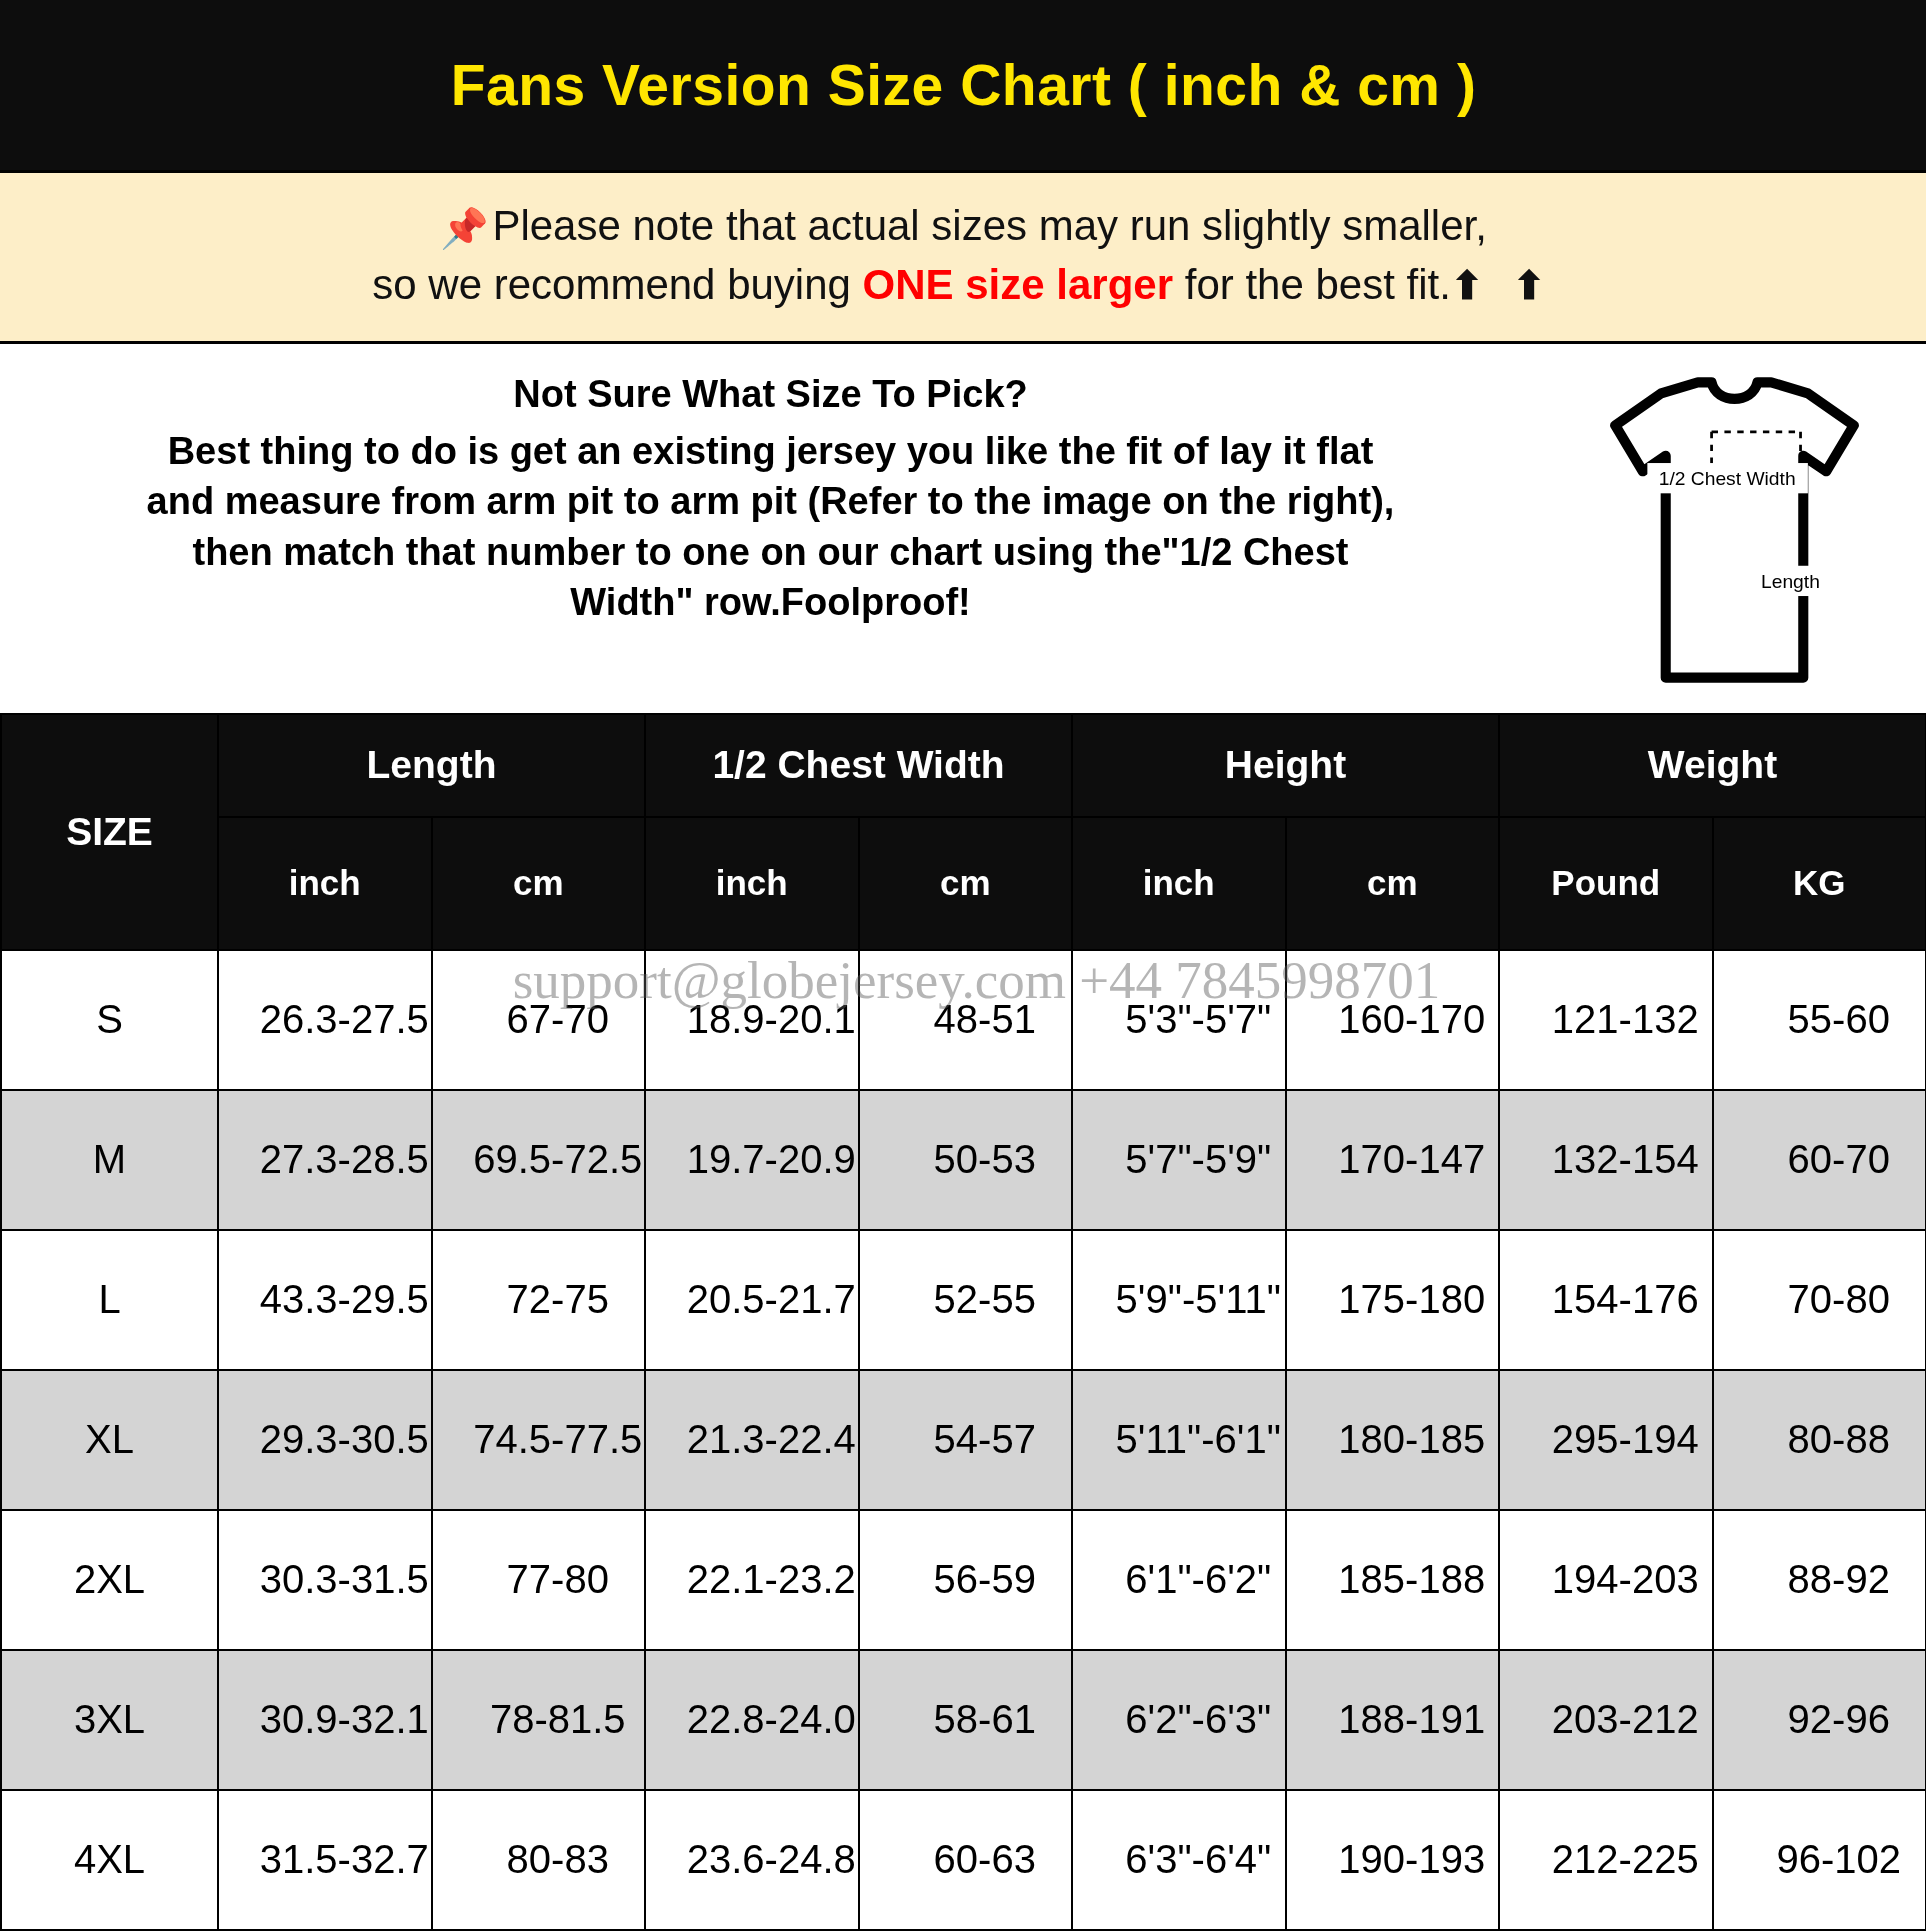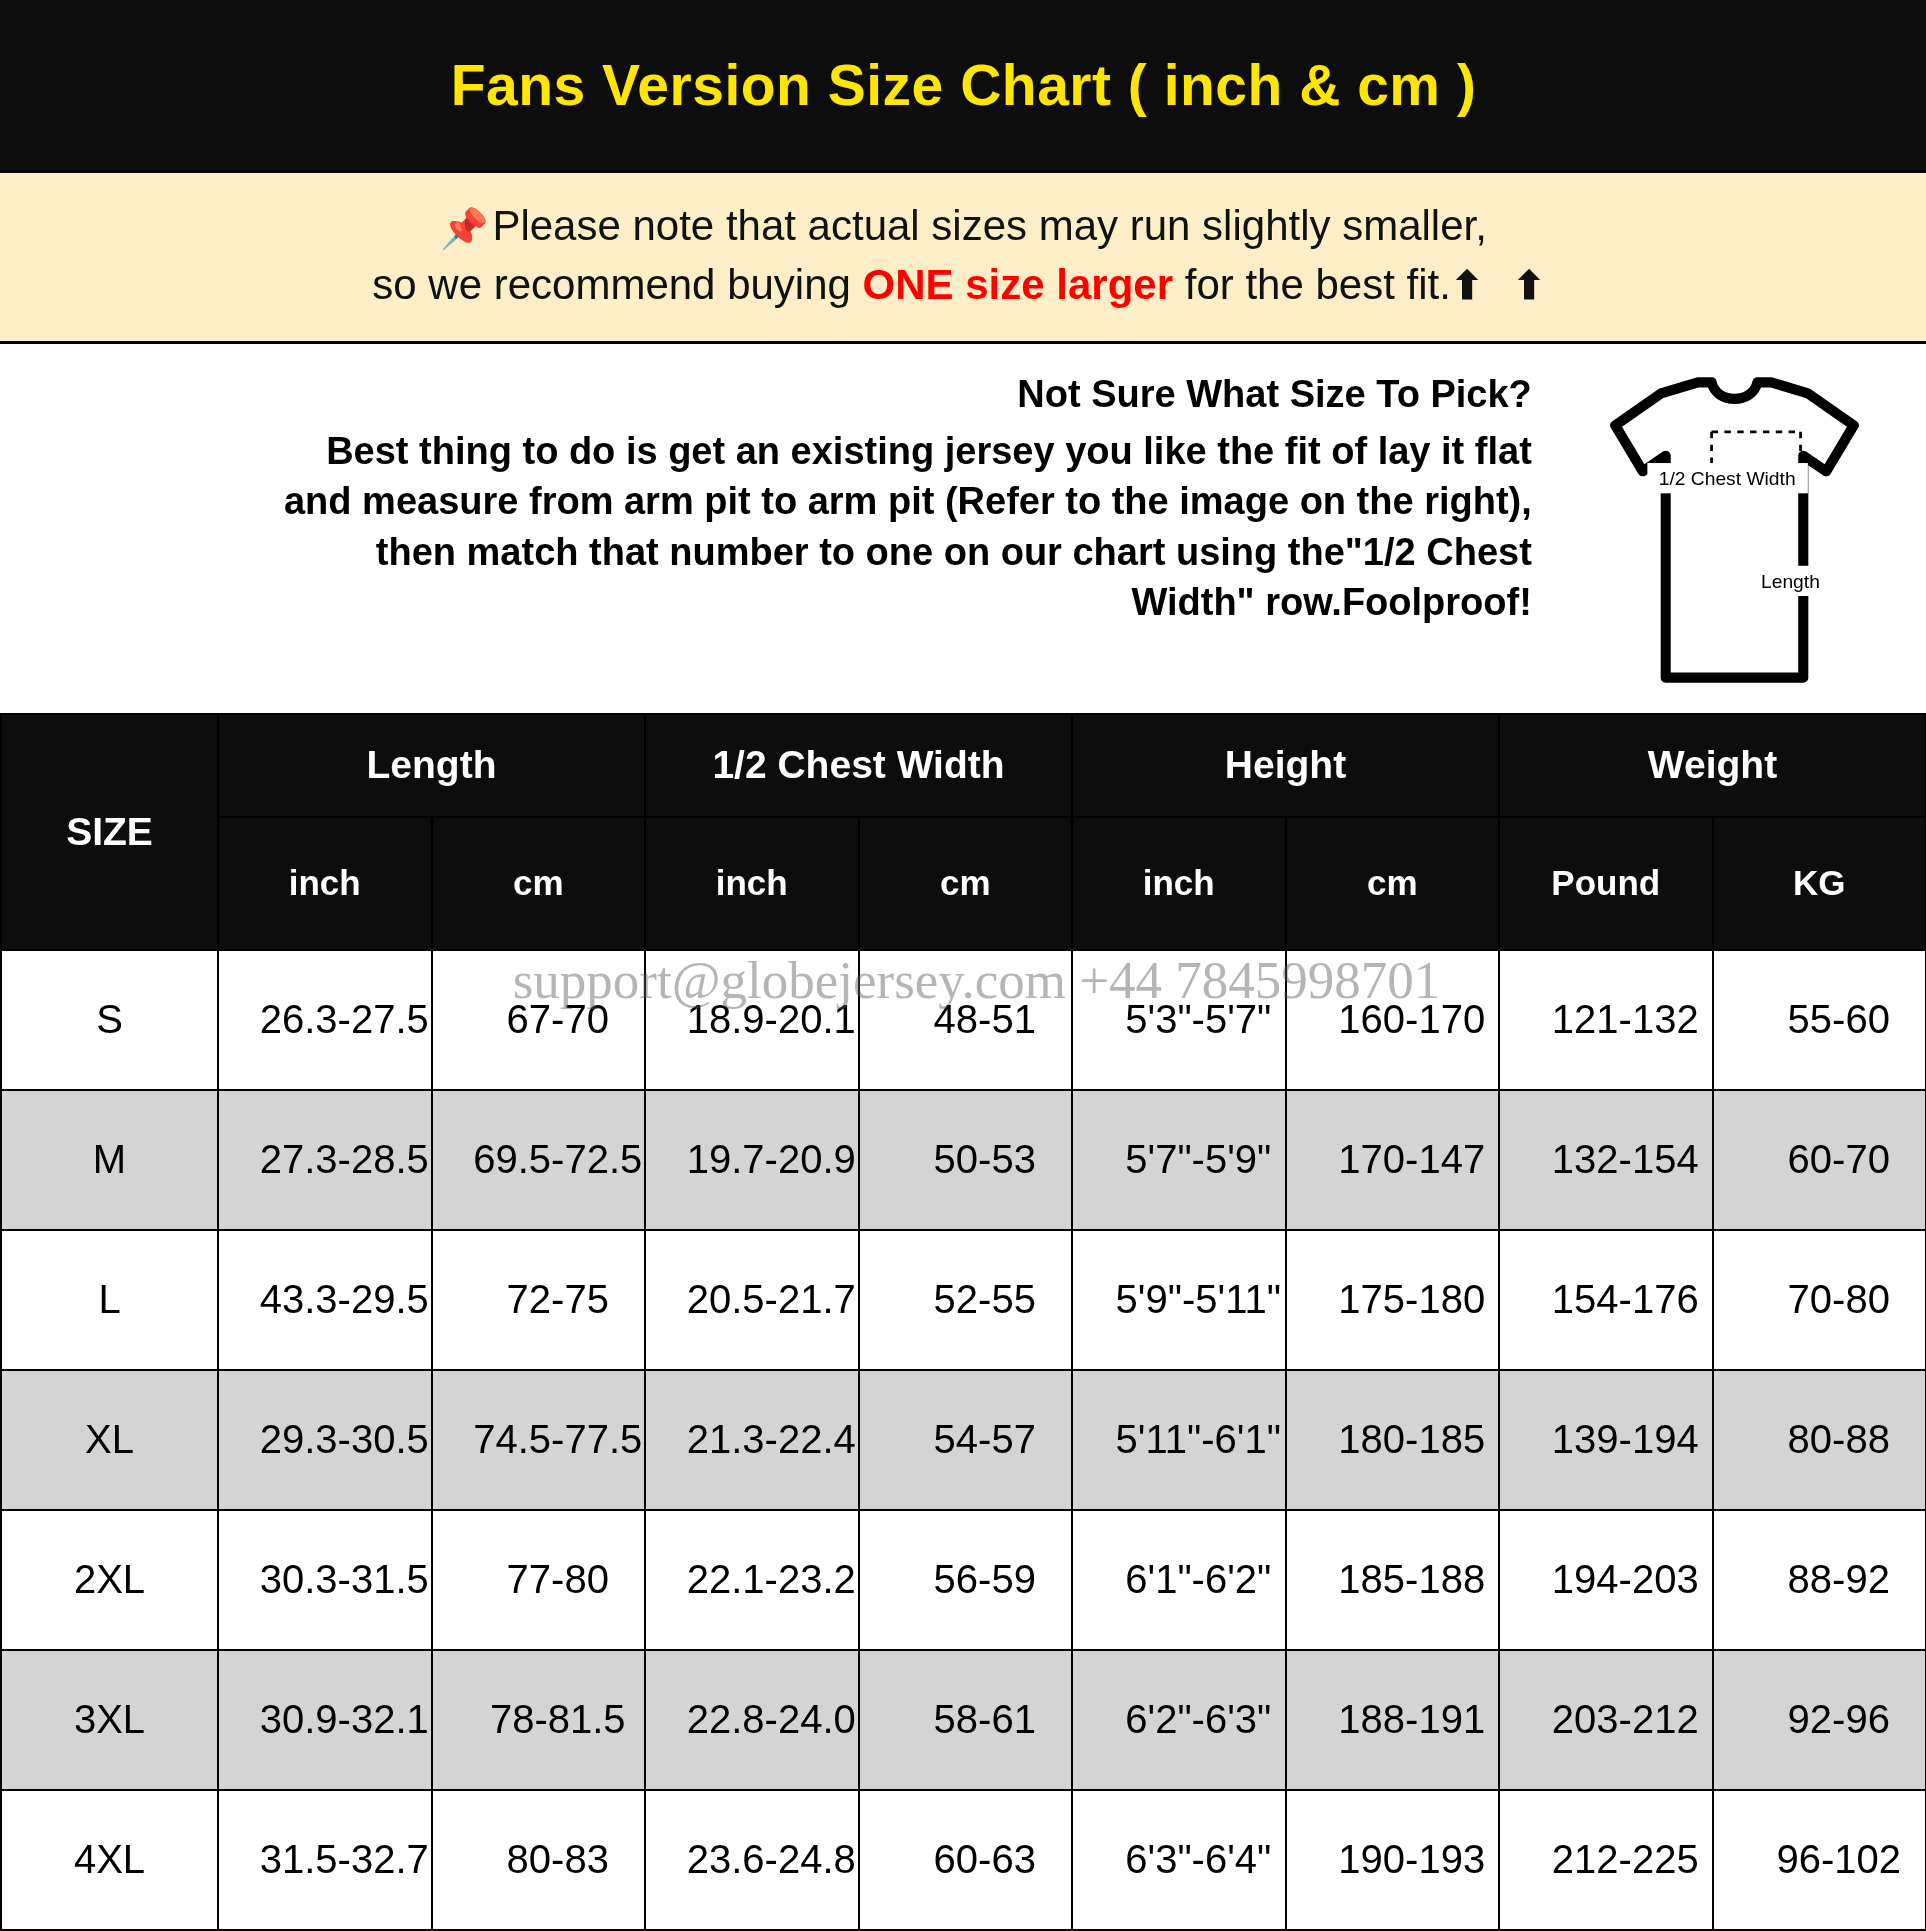--- a/index.html
+++ b/index.html
@@ -71,21 +71,21 @@
 
   
   .help-section {
     display: flex;
     align-items: flex-start;
     padding: 22px 0 16.5px 0;
     background: #fff;
   }
   .help-text {
     flex: 1 1 auto;
-    text-align: right;
+    text-align: center;
     padding: 7.3px 9.2px 0 9.2px;
   }
   .help-head {
     font-size: 38px;
     font-weight: bold;
     margin-bottom: 9.2px;
   }
   .help-body {
     font-size: 38px;
     font-weight: bold;
@@ -255,21 +255,21 @@
         <td class="data-cell">70-80</td>
       </tr>
       <tr class="row-even">
         <td class="size-cell">XL</td>
         <td class="data-cell">29.3-30.5</td>
         <td class="data-cell">74.5-77.5</td>
         <td class="data-cell">21.3-22.4</td>
         <td class="data-cell">54-57</td>
         <td class="data-cell">5'11"-6'1"</td>
         <td class="data-cell">180-185</td>
-        <td class="data-cell">139-194</td>
+        <td class="data-cell">295-194</td>
         <td class="data-cell">80-88</td>
       </tr>
       <tr class="row-odd">
         <td class="size-cell">2XL</td>
         <td class="data-cell">30.3-31.5</td>
         <td class="data-cell">77-80</td>
         <td class="data-cell">22.1-23.2</td>
         <td class="data-cell">56-59</td>
         <td class="data-cell">6'1"-6'2"</td>
         <td class="data-cell">185-188</td>

